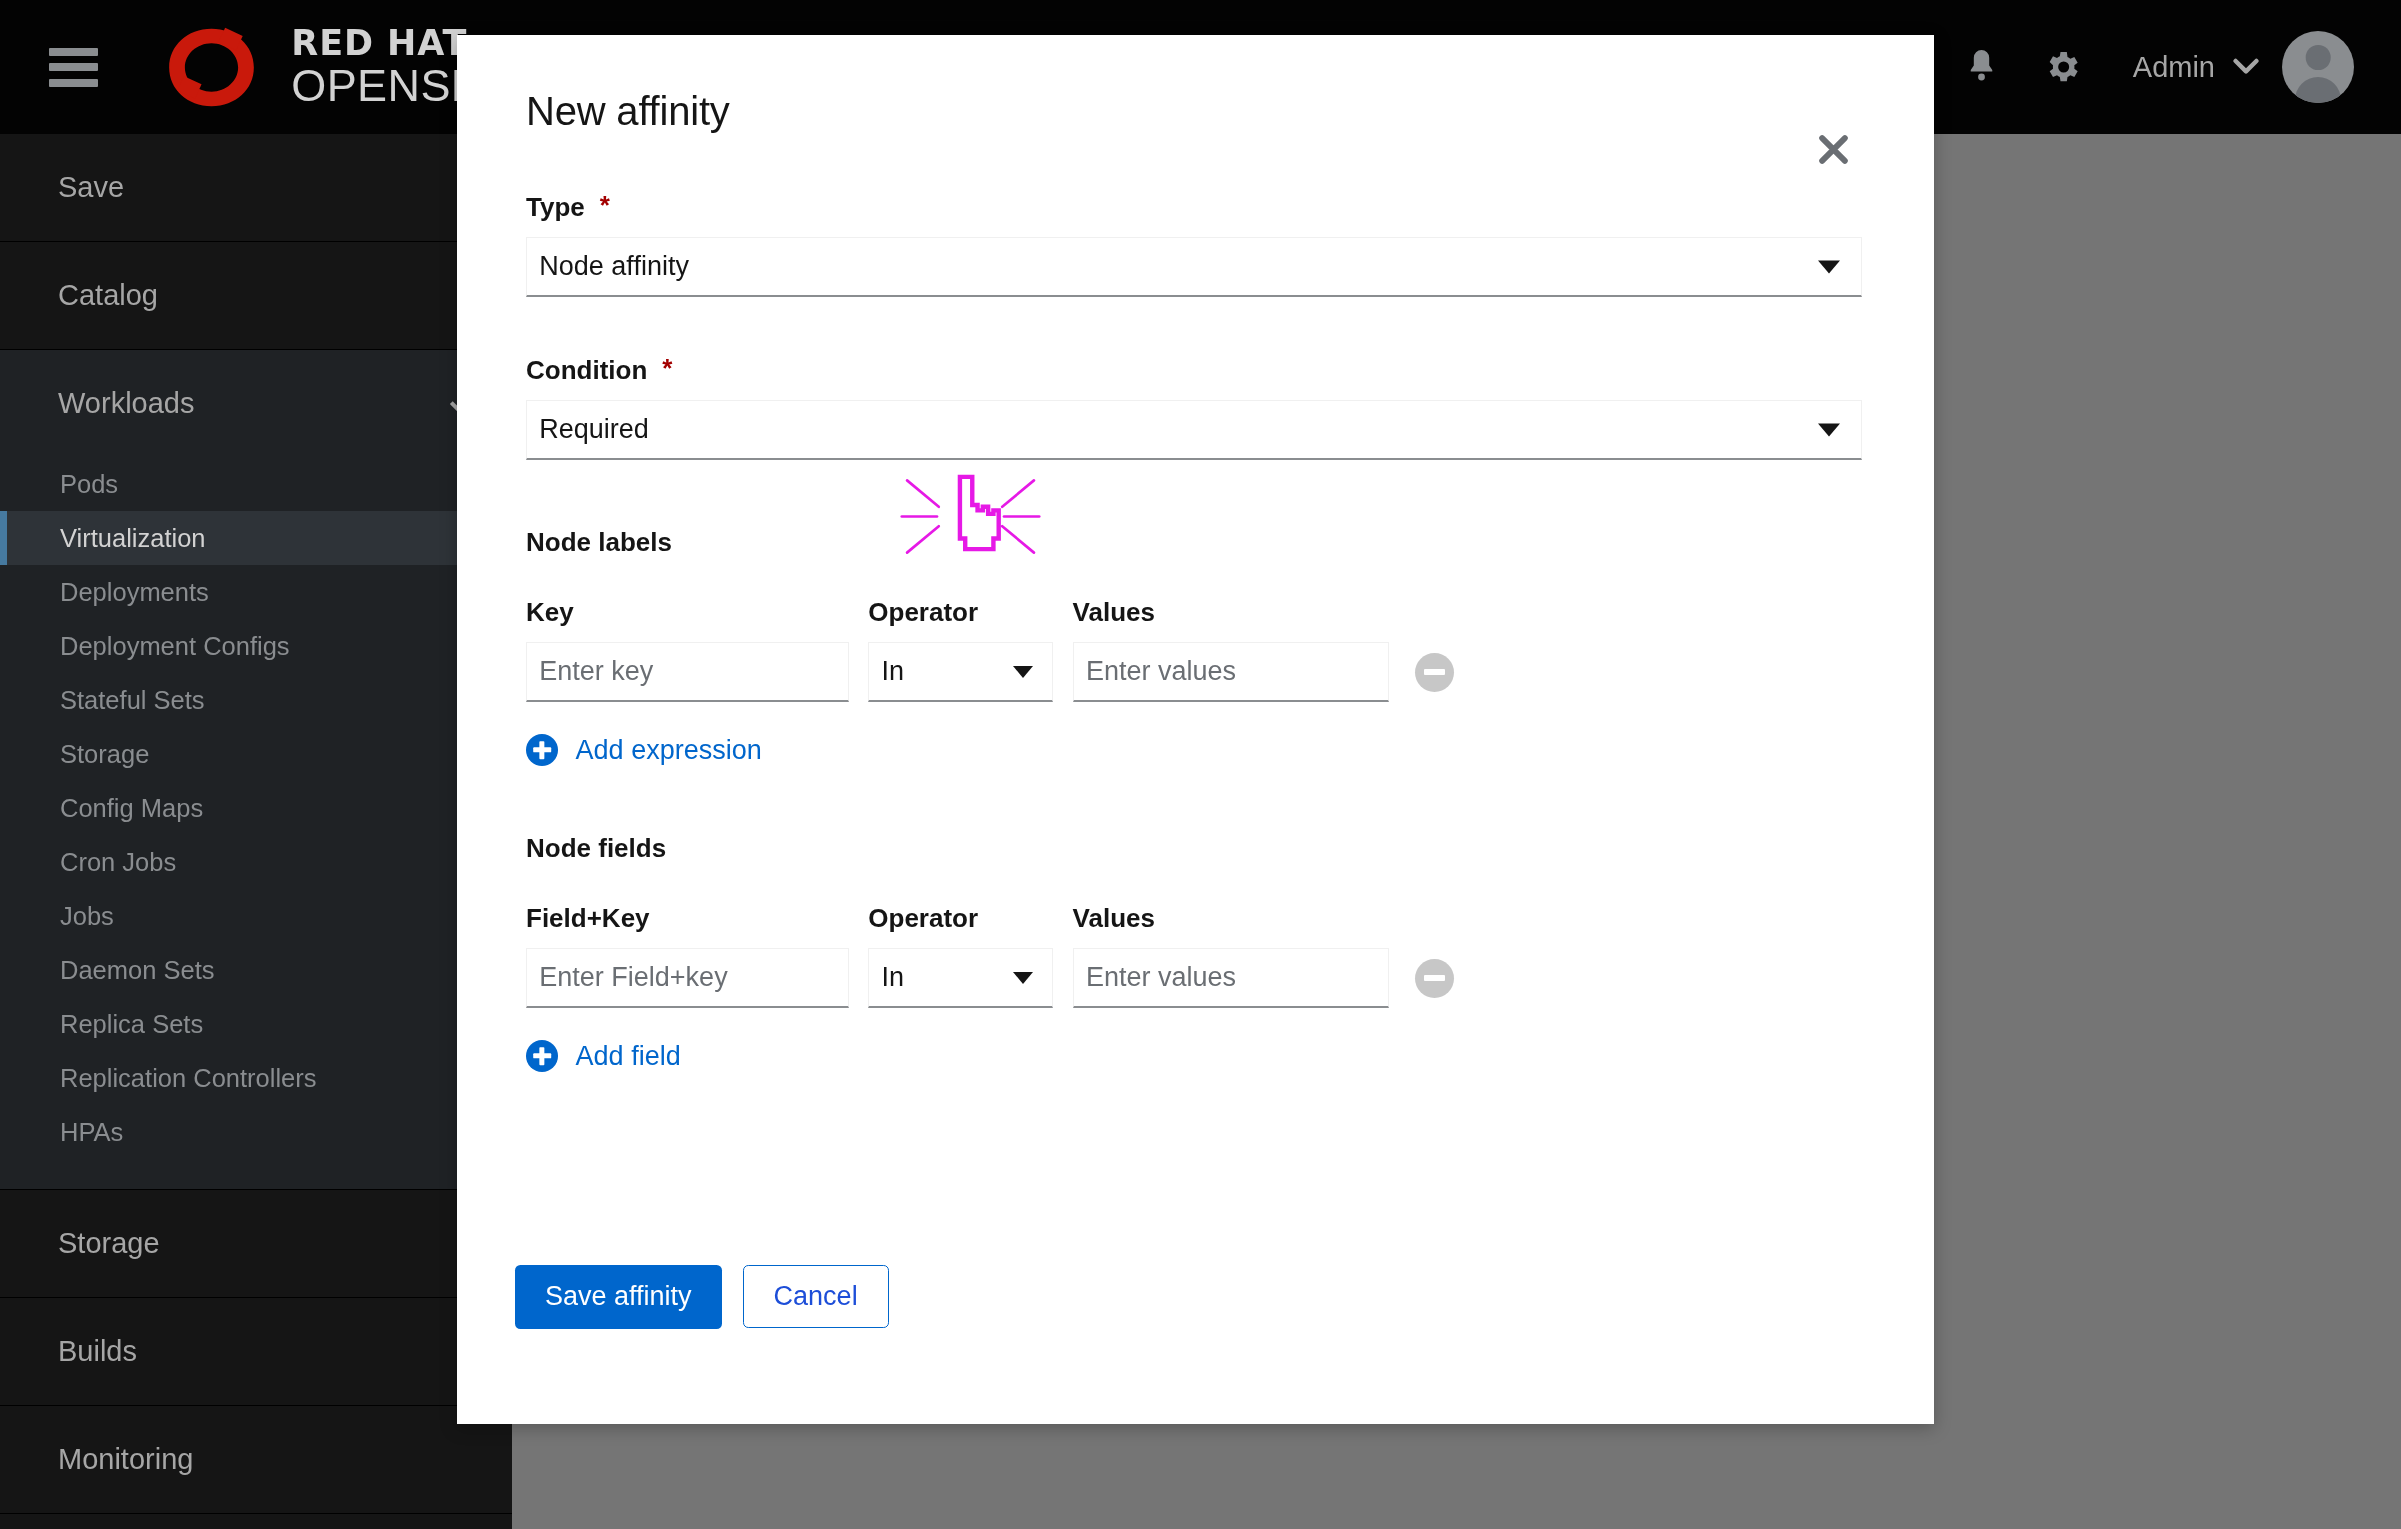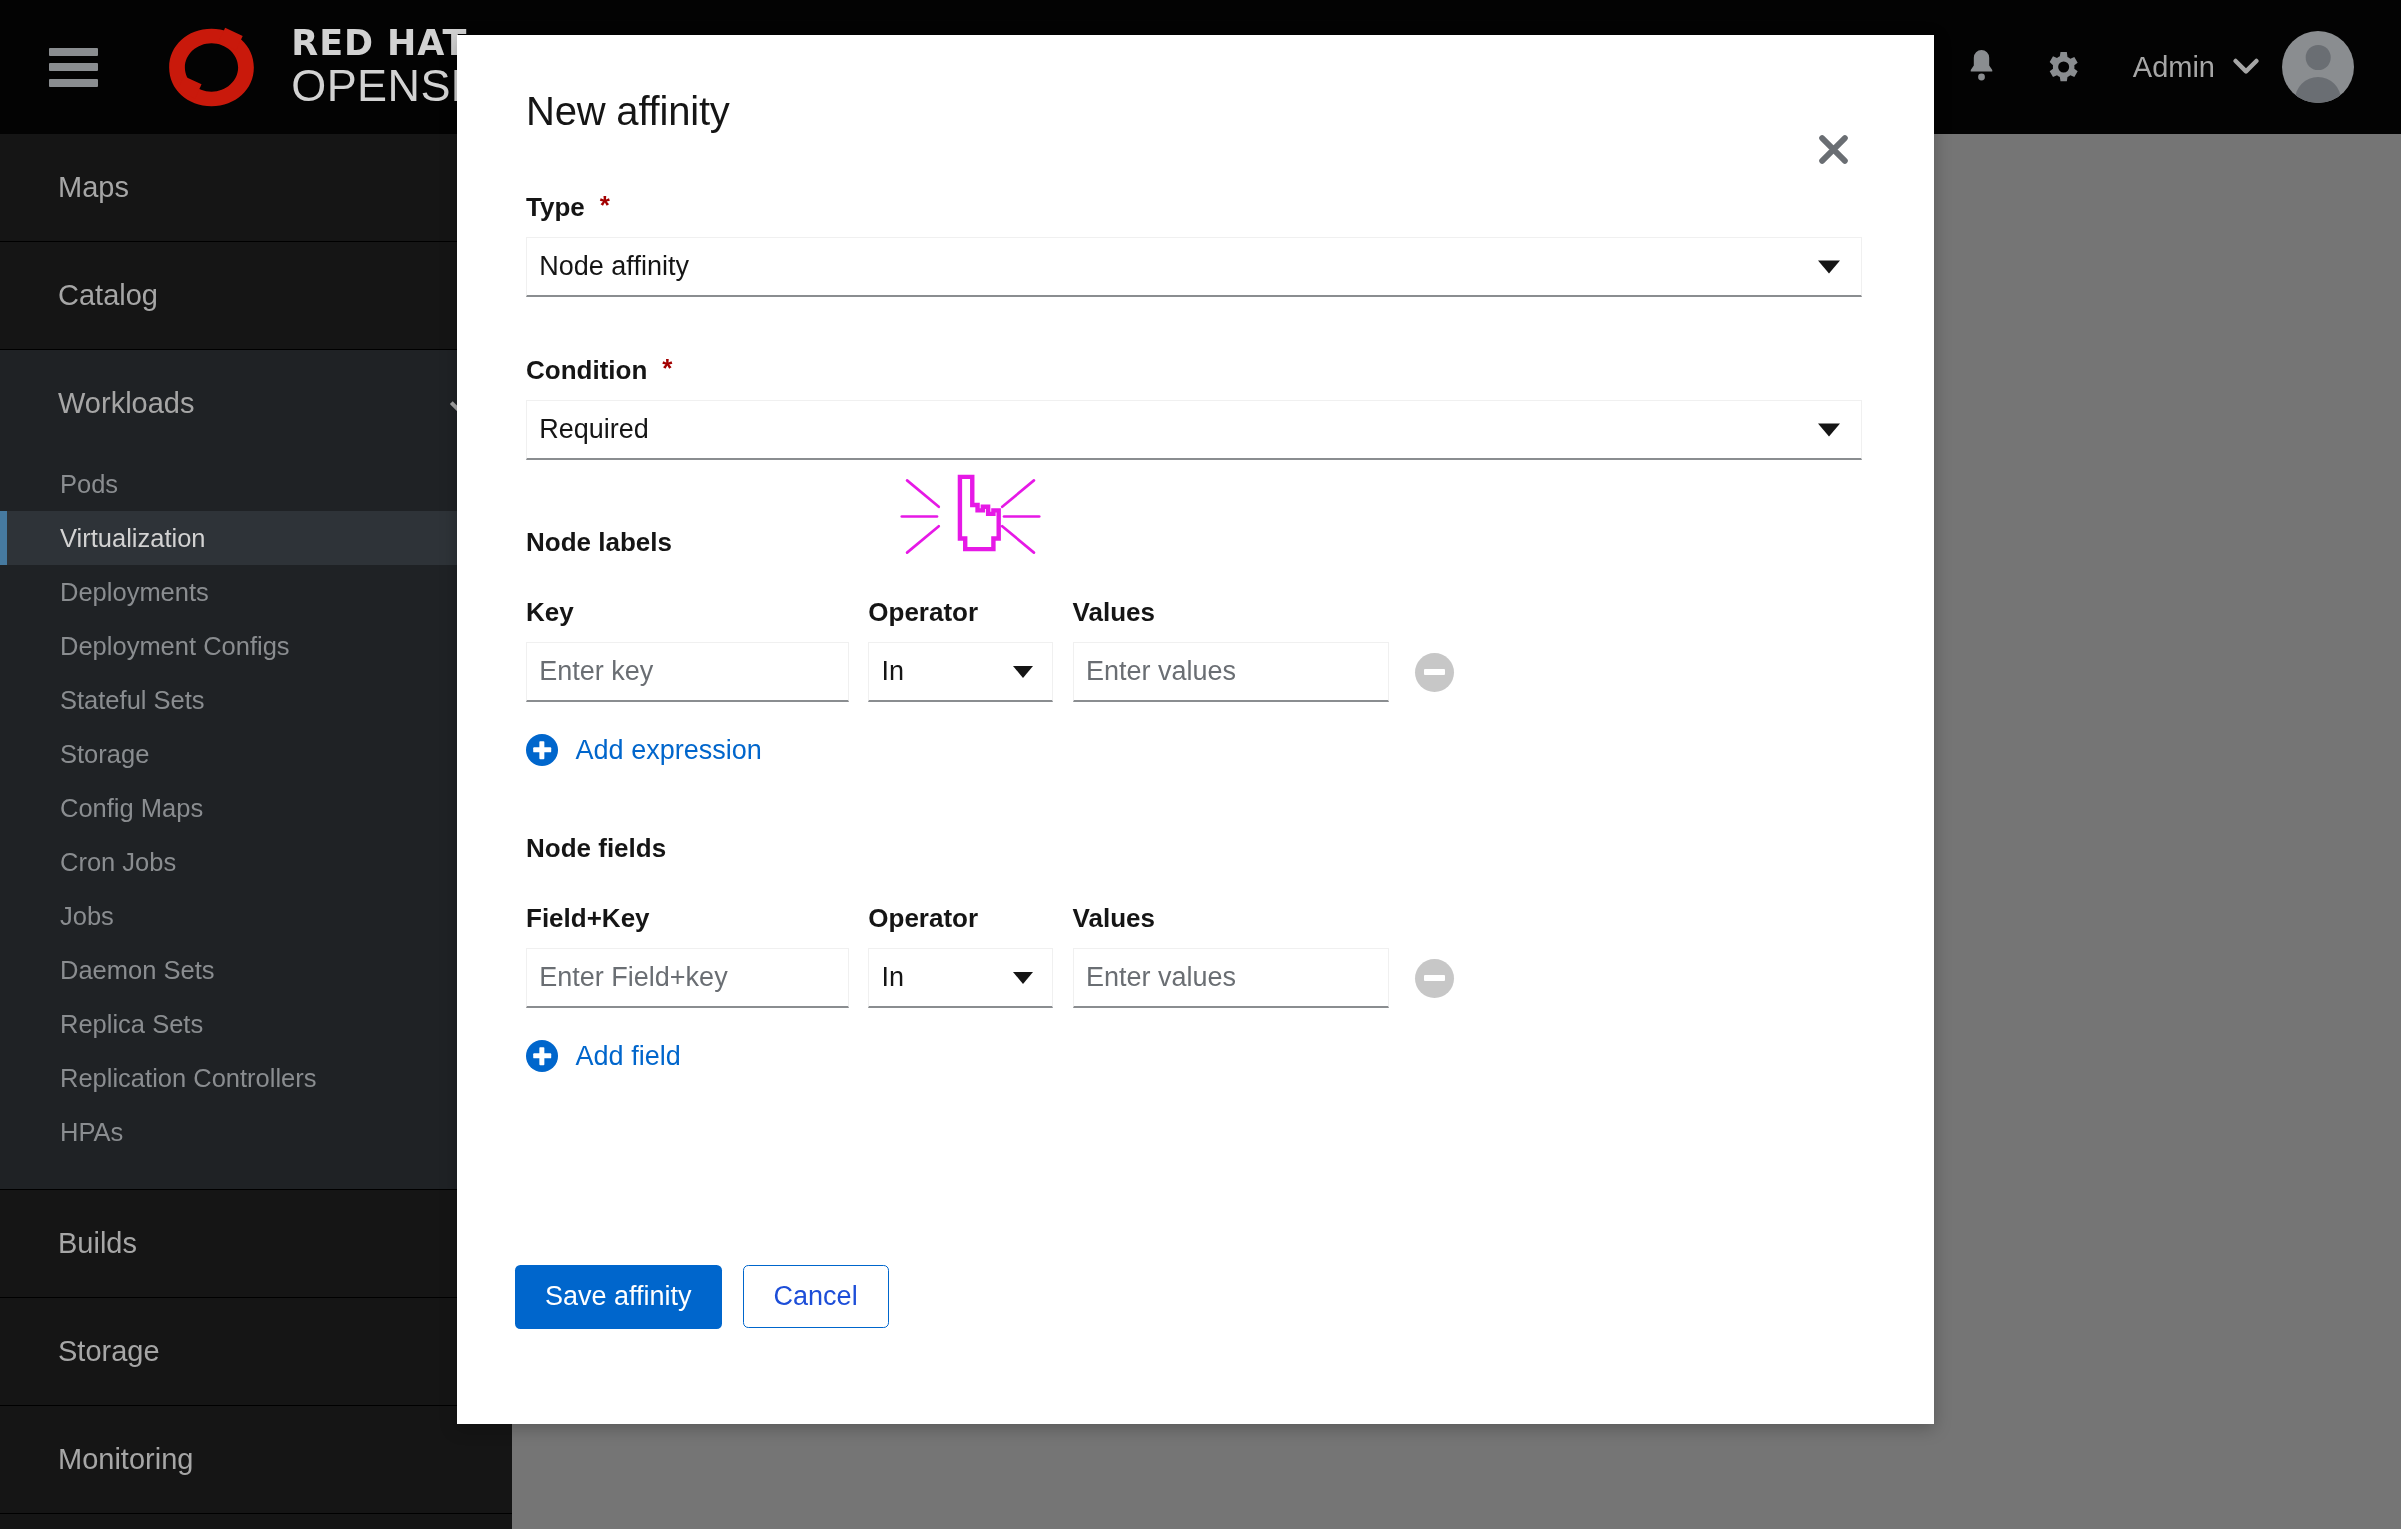--- a/index.html
+++ b/index.html
@@ -284,21 +284,21 @@
       <div class="avatar"></div>
     </div>
   </div>
 
   <div class="page-backdrop"></div>
 
   <nav class="sidebar">
 
     <div class="nav-group">
       <div class="nav-top">
-        <span>Maps</span>
+        <span>Save</span>
       </div>
     </div>
 
     <div class="nav-group">
       <div class="nav-top">
         <span>Catalog</span>
       </div>
     </div>
 
     <div class="nav-group">
@@ -344,27 +344,27 @@
             <span>Replication Controllers</span>
           </div>
         <div class="nav-sub">
             <span>HPAs</span>
           </div>
       </div>
     </div>
 
     <div class="nav-group">
       <div class="nav-top">
+        <span>Storage</span>
+      </div>
+    </div>
+
+    <div class="nav-group">
+      <div class="nav-top">
         <span>Builds</span>
-      </div>
-    </div>
-
-    <div class="nav-group">
-      <div class="nav-top">
-        <span>Storage</span>
       </div>
     </div>
 
     <div class="nav-group">
       <div class="nav-top">
         <span>Monitoring</span>
       </div>
     </div>
   </nav>
 

